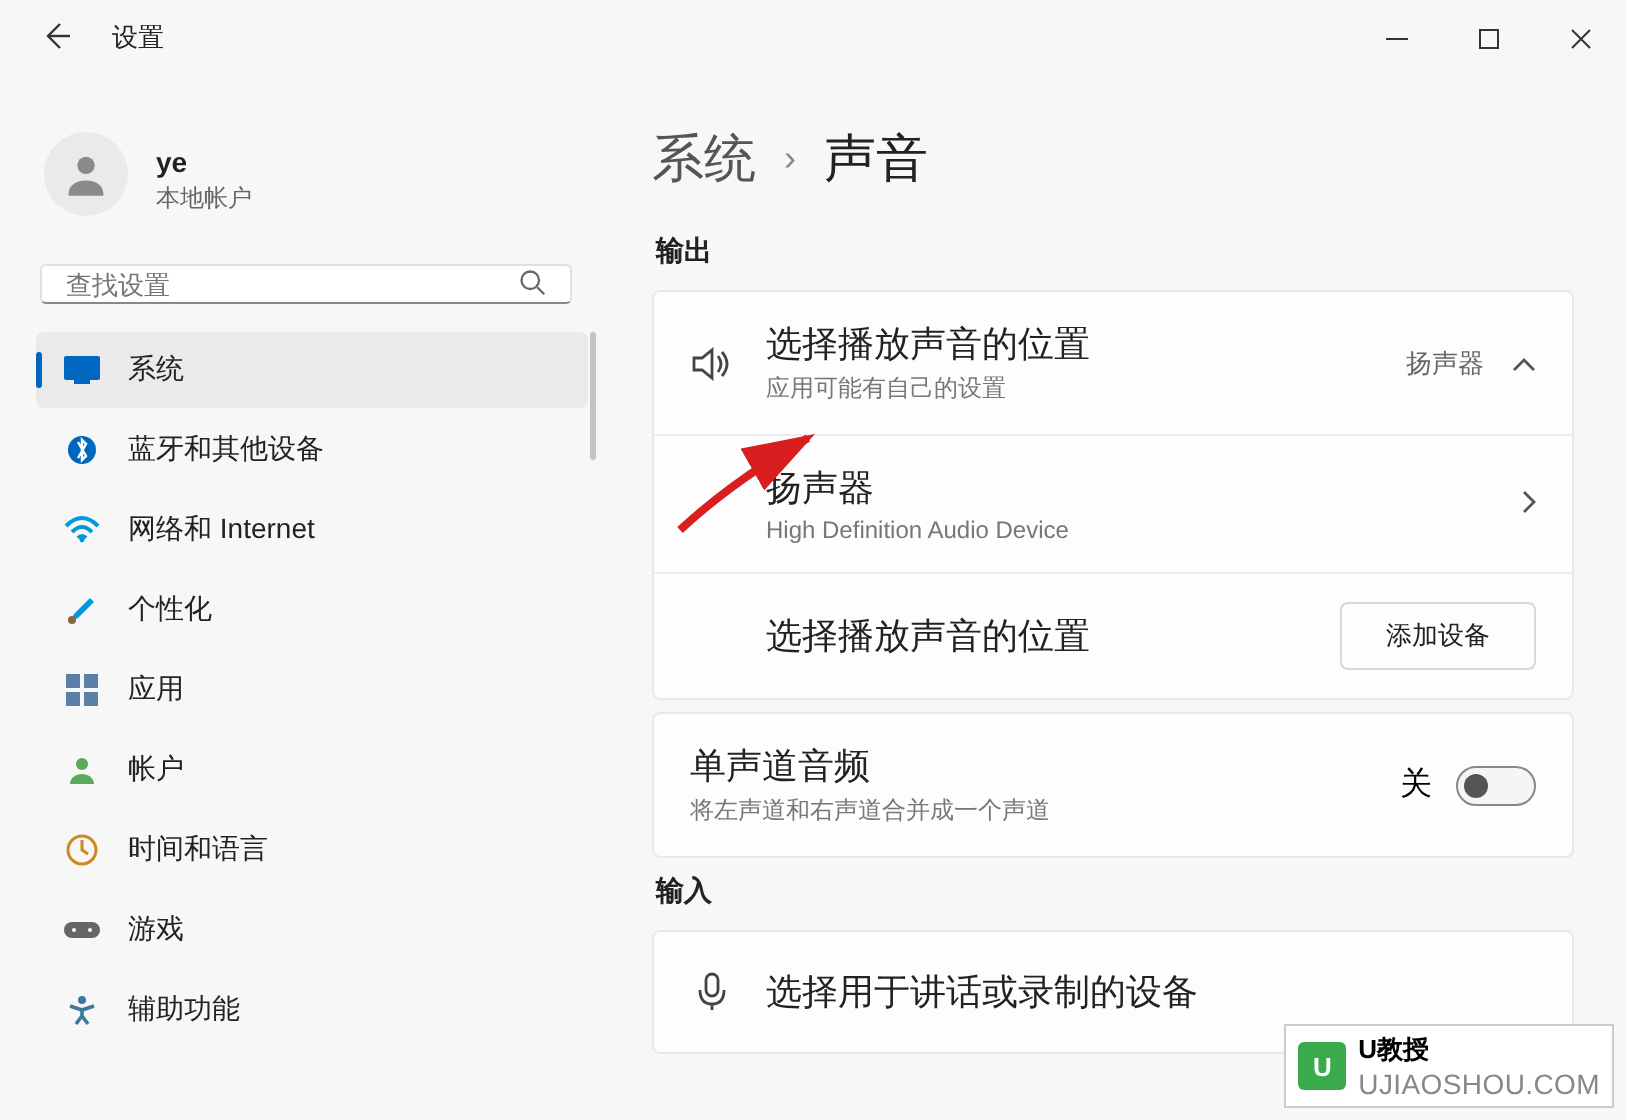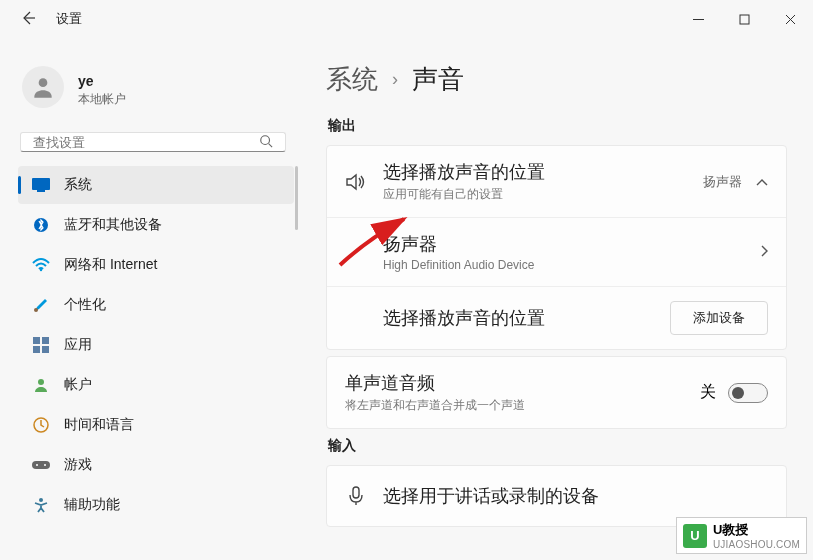--- a/index.html
+++ b/index.html
@@ -49,21 +49,21 @@
 .vol-val { font-size: 13px; color: #333; width: 22px; }
 .slider { flex: 1; height: 4px; background: #bdbdbd; border-radius: 2px; position: relative; }
 .slider-fill { position: absolute; left: 0; top: 0; bottom: 0; background: #0067c0; border-radius: 2px; }
 .slider-thumb { position: absolute; top: 50%; width: 18px; height: 18px; background: #fff; border: 4px solid #0067c0; border-radius: 50%; transform: translate(-50%, -50%); }
 .toggle-wrap { display: flex; align-items: center; gap: 12px; }
 .toggle { width: 40px; height: 20px; border: 1px solid #888; border-radius: 10px; position: relative; background: #f5f5f5; }
 .toggle::after { content: ""; position: absolute; left: 3px; top: 3px; width: 12px; height: 12px; background: #555; border-radius: 50%; }
 .arrow { position: absolute; left: 332px; top: 205px; pointer-events: none; }
 .watermark { position: absolute; right: 6px; bottom: 6px; display: flex; align-items: center; gap: 6px; background: #fff; border: 1px solid #ccc; padding: 3px 6px; font-size: 13px; }
 .watermark .logo { width: 24px; height: 24px; background: #3aab4a; display: flex; align-items: center; justify-content: center; color: #fff; font-weight: bold; border-radius: 3px; }
-.watermark .sub2 { font-size: 10px; color: #888; letter-spacing: 0.2px; }
+.watermark .sub2 { font-size: 14px; color: #888; letter-spacing: 0.2px; }
 </style>
 </head>
 <body>
 
 <div class="window">
   <div class="titlebar">
     <div class="titlebar-left">
       <span class="back-btn">
         <svg width="16" height="16" viewBox="0 0 16 16">
             <path d="M10 2 L4 8 L10 14" stroke="#333" stroke-width="1.2" fill="none"></path>

